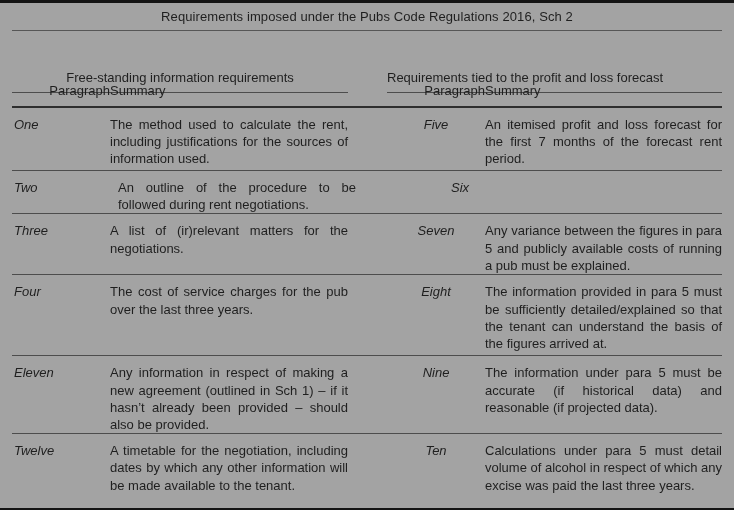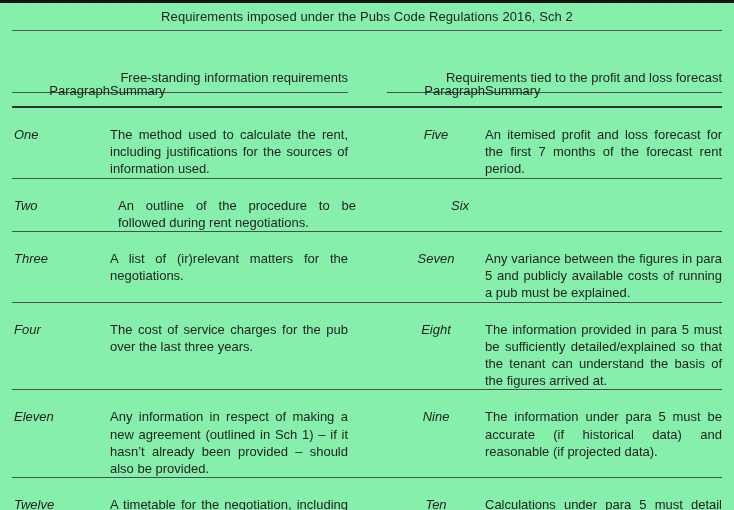--- a/index.html
+++ b/index.html
@@ -1,19 +1,19 @@
 <!DOCTYPE html>
 <html><head>
 <meta charset="utf-8">
 <style>
   html, body { margin: 0; padding: 0; background: #e9e9e9; }
   .page {
     width: 734px;
     height: 510px;
-    background: #86efac;
+    background: #a3a3a3;
     font-family: "Liberation Sans", sans-serif;
     color: #1f1f1f;
     position: relative;
     overflow: hidden;
     box-sizing: border-box;
   }
   .top-border { height: 3px; background: #141414; }
   .bottom-border { height: 4px; background: #141414; }
   .inner { margin: 0 12px; }
 
@@ -35,22 +35,22 @@
     box-sizing: border-box;
   }
   .group-cell {
     display: flex;
     flex-direction: column;
     justify-content: flex-end;
     border-bottom: 1px solid #4d4d4d;
     box-sizing: border-box;
   }
   .group-label { font-size: 13px; padding-bottom: 7px; }
-  .group-cell.left .group-label { text-align: right; margin-top: 28px; }
-  .group-cell.right .group-label { text-align: right; margin-top: 39px; }
+  .group-cell.left .group-label { text-align: center; margin-top: 28px; }
+  .group-cell.right .group-label { text-align: left; margin-top: 39px; }
   .group-gap { border-bottom: none; }
 
   .colhead-row {
     display: grid;
     grid-template-columns: 98px 238px 39px 98px 237px;
     height: 36px;
     align-items: end;
     font-size: 13px;
   }
   .colhead { padding-bottom: 8px; }
@@ -64,21 +64,21 @@
     box-sizing: border-box;
   }
   .body-row.first { border-top: none; }
   .r1 { min-height: 62px; }
   .r2 { min-height: 43px; gap: 8px; }
   .r3 { min-height: 61px; }
   .r4 { min-height: 81px; }
   .r5 { min-height: 73px; }
   .r6 { min-height: 75px; }
 
-  .cell { font-size: 13px; line-height: 17.2px; padding-top: 18px; }
+  .cell { font-size: 13px; line-height: 17.2px; padding-top: 8px; }
   .cell.para { font-style: italic; }
   .cell.para-left { text-align: left; padding-left: 2px; }
   .cell.para-right { text-align: center; }
   .cell.summary { text-align: justify; }
 </style>
 </head>
 <body>
 
 <div class="page">
   <div class="top-border"></div>

